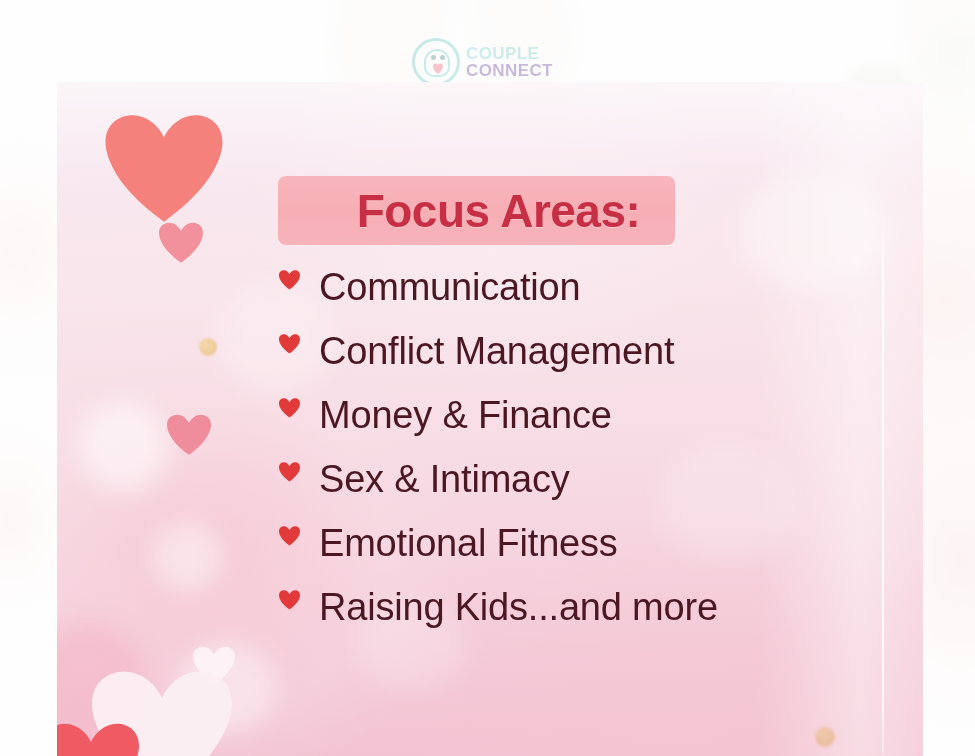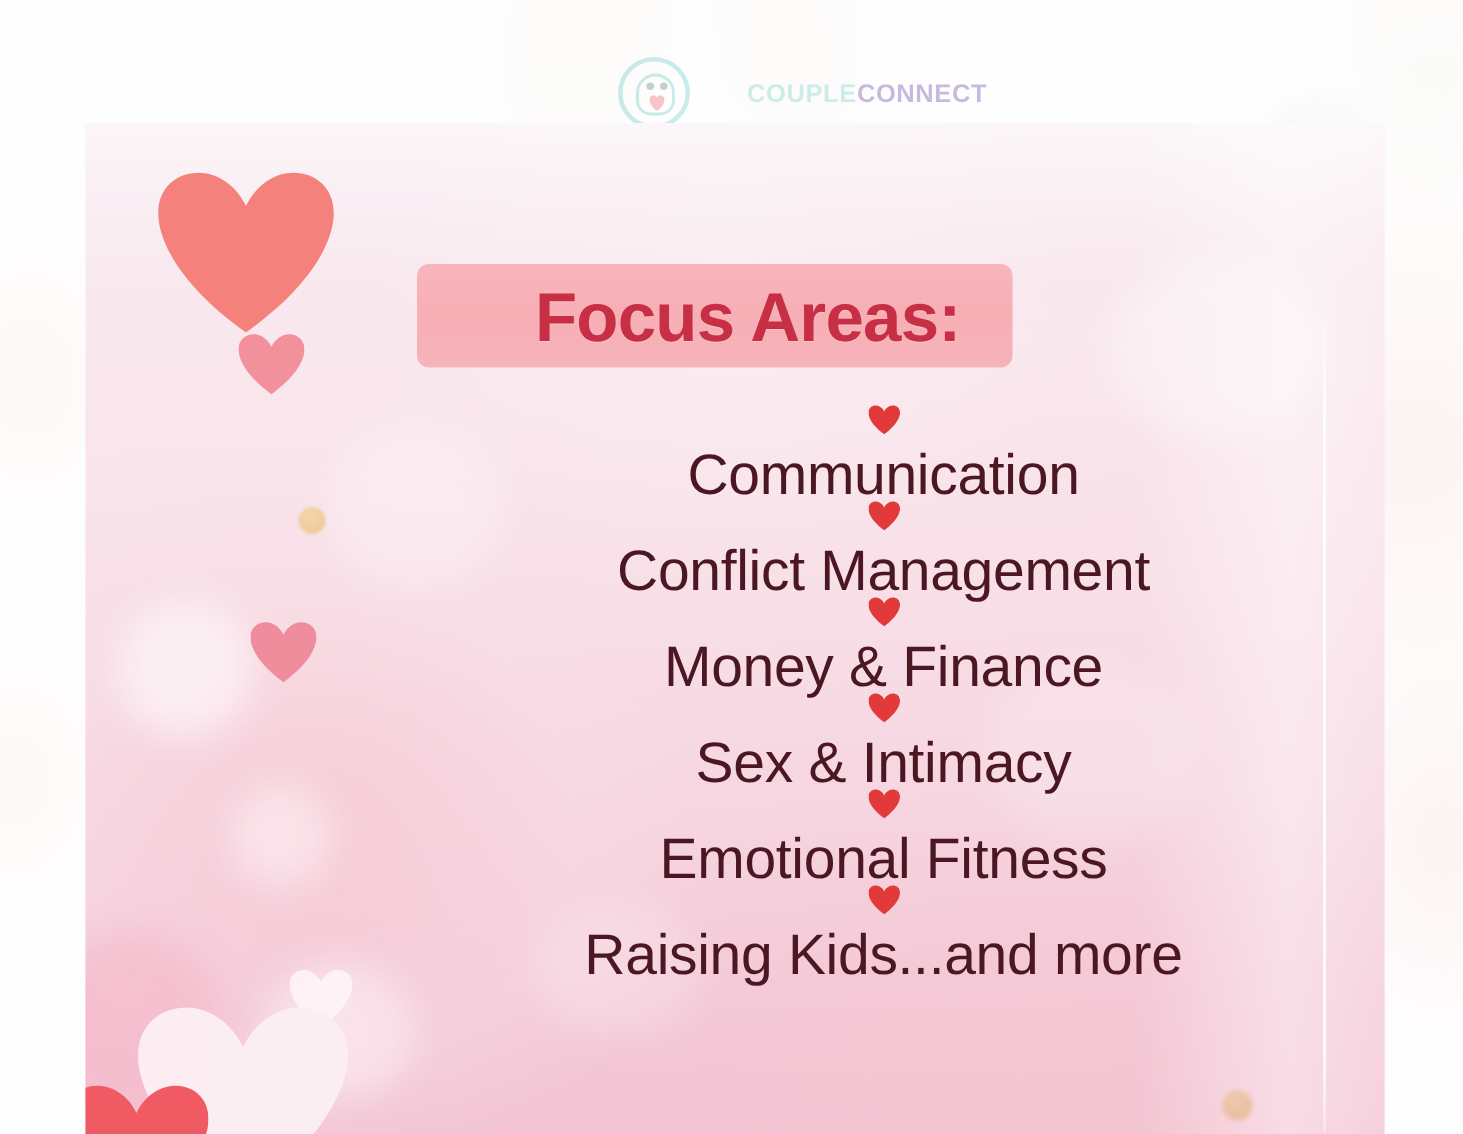--- a/index.html
+++ b/index.html
@@ -106,25 +106,24 @@
   .logo-mark .lm-eye.r { left: 25px; }
   .logo-mark .lm-heart {
     position: absolute;
     left: 17px; top: 22px;
     width: 12px; height: 11px;
     background: #ef4355;
     clip-path: path("M6 11 C 0 6.5, 0 1.5, 3 0.6 C 4.7 0.1, 6 1.6, 6 2.6 C 6 1.6, 7.3 0.1, 9 0.6 C 12 1.5, 12 6.5, 6 11 Z");
   }
   .logo-text {
     display: flex;
-    flex-direction: row;
+    flex-direction: column;
     line-height: 1.0;
     font-weight: 700;
     letter-spacing: .4px;
-    margin-left: 32px;
   }
   .logo-text .lt1 { color: #5fc8c5; font-size: 17px; }
   .logo-text .lt2 { color: #4c1d95; font-size: 17px; }
 
   
   .card {
     position: absolute;
     left: 57px;
     top: 82px;
     width: 866px;
@@ -253,24 +252,23 @@
     position: absolute;
     left: 222px;
     top: 186px;
     width: 620px;
     list-style: none;
     margin: 0;
     padding: 0;
   }
   .focus-item {
     display: flex;
-    align-items: center;
+    align-items: flex-start;
     height: 64px;
-    gap: 8px;
-    flex-direction: column;
+    gap: 19px;
   }
   .bullet-heart {
     flex: none;
     width: 21px;
     height: 20px;
     margin-top: 2px;
   }
   .bullet-heart svg { display: block; width: 100%; height: 100%; }
   .item-label {
     font-size: 38px;

